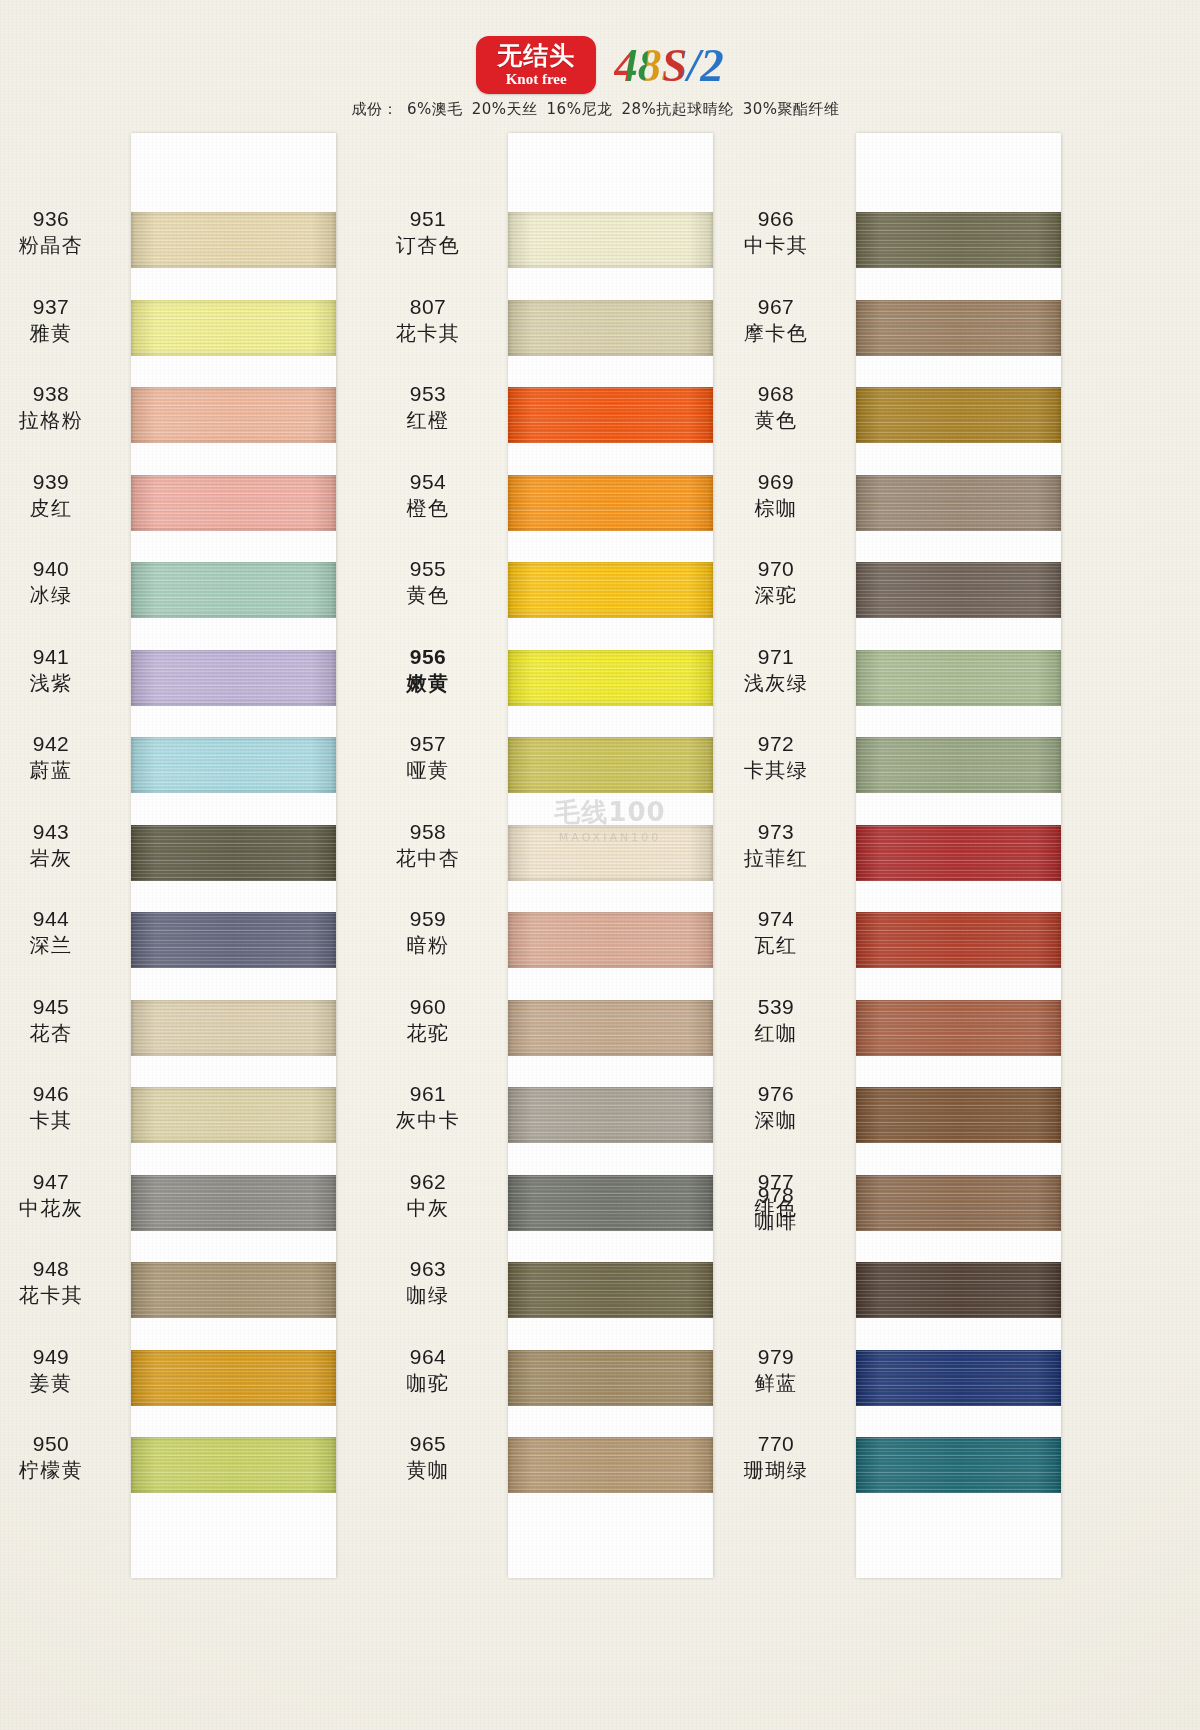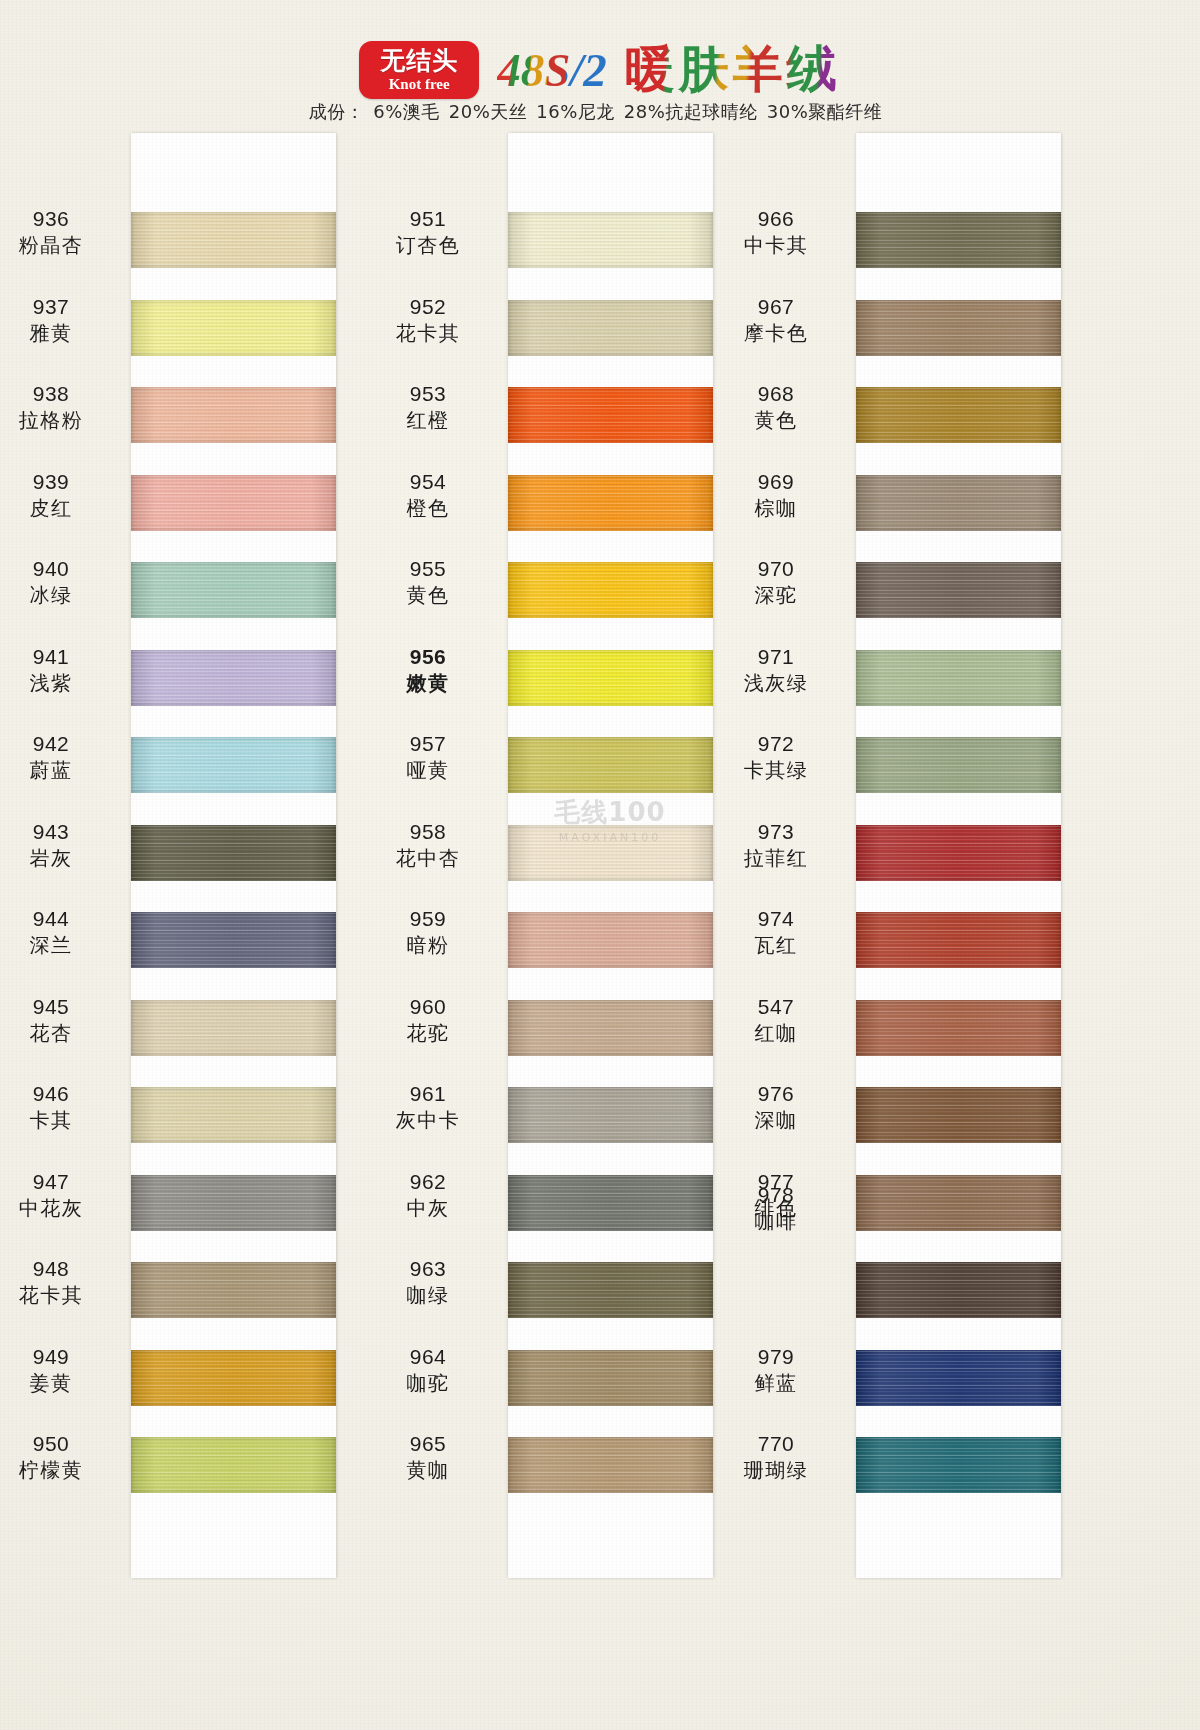--- a/index.html
+++ b/index.html
@@ -65,21 +65,21 @@
     font-size: 50px; font-weight: bold; letter-spacing: 4px;
     font-family: "DejaVu Sans", sans-serif;
     background: linear-gradient(96deg,#cf2b2b 0%,#cf2b2b 19%,#2f9145 21%,#2f9145 42%,
                 #d49a1a 44%,#d49a1a 56%,#c8332b 58%,#c8332b 74%,#2f9145 76%,#2f9145 88%,#8a2f8f 90%,#8a2f8f 100%);
     -webkit-background-clip: text; background-clip: text;
     color: transparent; -webkit-text-fill-color: transparent;
   }
   #composition {
     position: absolute; top: 100px; left: 0; width: 1200px;
     text-align: center;
-    font-size: 18px; color: #2c2c2c; letter-spacing: 0.5px;
+    font-size: 15px; color: #2c2c2c; letter-spacing: 0.5px;
     font-family: "DejaVu Sans", sans-serif;
   }
   #composition span { margin-right: 9px; }
 
   
   .column {
     position: absolute;
     top: 133px;
     width: 205px;
     background: #fdfdfb;
@@ -171,21 +171,20 @@
 
 <div id="paper-bg"></div>
 
 <div id="header">
   <div id="header-row">
     <div id="knotfree-badge">
       <span id="knotfree-cn">无结头</span>
       <span id="knotfree-en">Knot free</span>
     </div>
     <div id="title-count">48S/2</div>
-    <div id="title-main">暖肤羊绒</div>
   </div>
   <div id="composition">
     <span>成份：</span><span>6%澳毛</span><span>20%天丝</span><span>16%尼龙</span><span>28%抗起球晴纶</span><span>30%聚酯纤维</span>
   </div>
 </div>
 
 <div class="column" id="col-1">
     <div class="col-cap"></div>
     <div class="swatch-slot">
       <div class="swatch" style="background-color: rgb(232, 217, 174);"></div>
@@ -394,21 +393,21 @@
       <span class="code">950</span>
       <span class="cname">柠檬黄</span>
     </div>
   </div>
 <div id="labels-2">
     <div class="label" style="top: 207px;">
       <span class="code">951</span>
       <span class="cname">订杏色</span>
     </div>
     <div class="label" style="top: 294.5px;">
-      <span class="code">952</span>
+      <span class="code">807</span>
       <span class="cname">花卡其</span>
     </div>
     <div class="label" style="top: 382px;">
       <span class="code">953</span>
       <span class="cname">红橙</span>
     </div>
     <div class="label" style="top: 469.5px;">
       <span class="code">954</span>
       <span class="cname">橙色</span>
     </div>
@@ -488,21 +487,21 @@
     </div>
     <div class="label" style="top: 819.5px;">
       <span class="code">973</span>
       <span class="cname">拉菲红</span>
     </div>
     <div class="label" style="top: 907px;">
       <span class="code">974</span>
       <span class="cname">瓦红</span>
     </div>
     <div class="label" style="top: 994.5px;">
-      <span class="code">547</span>
+      <span class="code">539</span>
       <span class="cname">红咖</span>
     </div>
     <div class="label" style="top: 1082px;">
       <span class="code">976</span>
       <span class="cname">深咖</span>
     </div>
     <div class="label" style="top: 1169.5px;">
       <span class="code">977</span>
       <span class="cname">绯色</span>
     </div>

